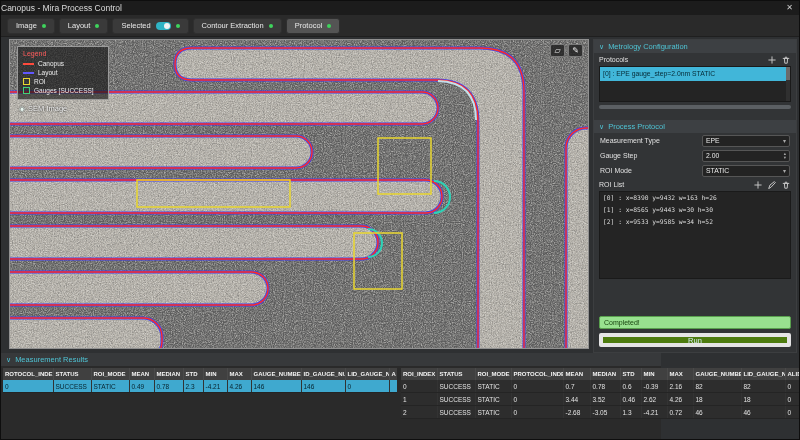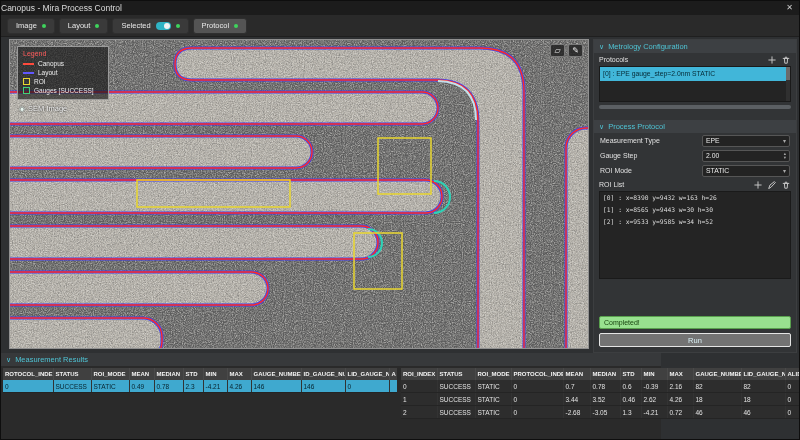--- a/index.html
+++ b/index.html
@@ -55,21 +55,21 @@
   .frow { display:flex; align-items:center; padding:0 6px; height:15px; flex:none; }
   .flabel { font-size:7px; color:#e0e0e0; flex:1; }
   .control { width:88px; height:12px; background:#232323; border:1px solid #565656; border-radius:2px; display:flex; align-items:center; font-size:6.8px; color:#eaeaea; padding:0 3px; cursor:pointer; }
   .control .val { flex:1; }
   .dd { color:#a9a9a9; font-size:6px; }
   .spincol { display:flex; flex-direction:column; line-height:4px; font-size:4.5px; color:#aaaaaa; }
   .roilist { height:88px; font-family:"DejaVu Sans Mono", monospace; }
   .ritem { height:12px; line-height:12px; font-size:6.3px; color:#dcdcdc; padding-left:3px; white-space:nowrap; cursor:pointer; }
   .vspacer { flex:1; }
   .status-ok { margin:0 5px; height:13px; background:#98e18f; border:1px solid #59a04e; border-radius:2px; font-size:7px; color:#17430f; display:flex; align-items:center; padding-left:4px; flex:none; }
-  .run-btn { margin:4px 5px 5px; height:14px; background:#737373; border:1px solid #e5e5e5; border-radius:2px; font-size:7.5px; color:#d8eef3; display:flex; align-items:center; justify-content:center; flex:none; cursor:pointer; }
+  .run-btn { margin:4px 5px 5px; height:14px; background:#4d7c0f; border:4px solid #e5e5e5; border-radius:2px; font-size:7.5px; color:#d8eef3; display:flex; align-items:center; justify-content:center; flex:none; cursor:pointer; }
 
   
   .results { position:absolute; left:0; top:352px; width:660px; height:88px; background:#2a2a2a; }
   .results .sec-h { background:#37393b; }
   .tables { position:relative; height:75px; }
   .tbl-wrap { position:absolute; top:2px; overflow:hidden; }
   .tbl-wrap.left { left:2px; width:394px; }
   .tbl-wrap.right { left:400px; width:398px; }
   table { border-collapse:collapse; table-layout:fixed; }
   th { background:#404040; color:#f4f4f4; font-size:6px; font-weight:bold; text-align:left; padding:3px 2px; white-space:nowrap; overflow:hidden; border-right:1px solid #4a4a4a; cursor:pointer; }
@@ -93,20 +93,24 @@
       </div>
       <div class="tab">
         <span>Layout</span>
         <span class="dot"></span>
       </div>
       <div class="tab">
         <span>Selected</span>
         <span class="toggle">
           <span class="knob"></span>
         </span>
+        <span class="dot"></span>
+      </div>
+      <div class="tab">
+        <span>Contour Extraction</span>
         <span class="dot"></span>
       </div>
       <div class="tab active">
         <span>Protocol</span>
         <span class="dot"></span>
       </div>
     </div>
 
   <div class="viewer">
     <svg viewBox="0 0 578 308" preserveAspectRatio="none">

